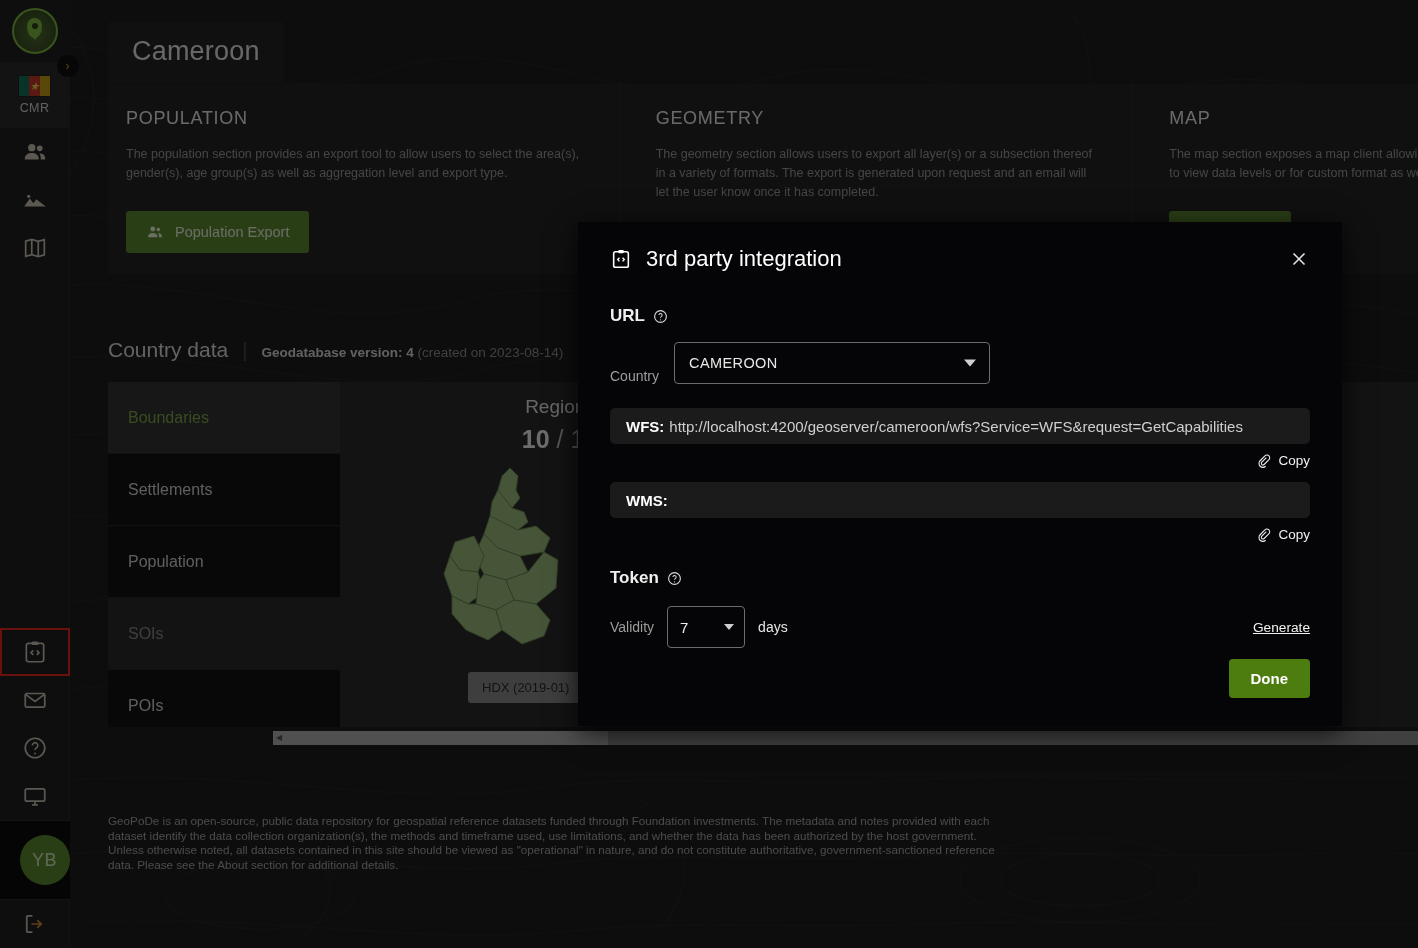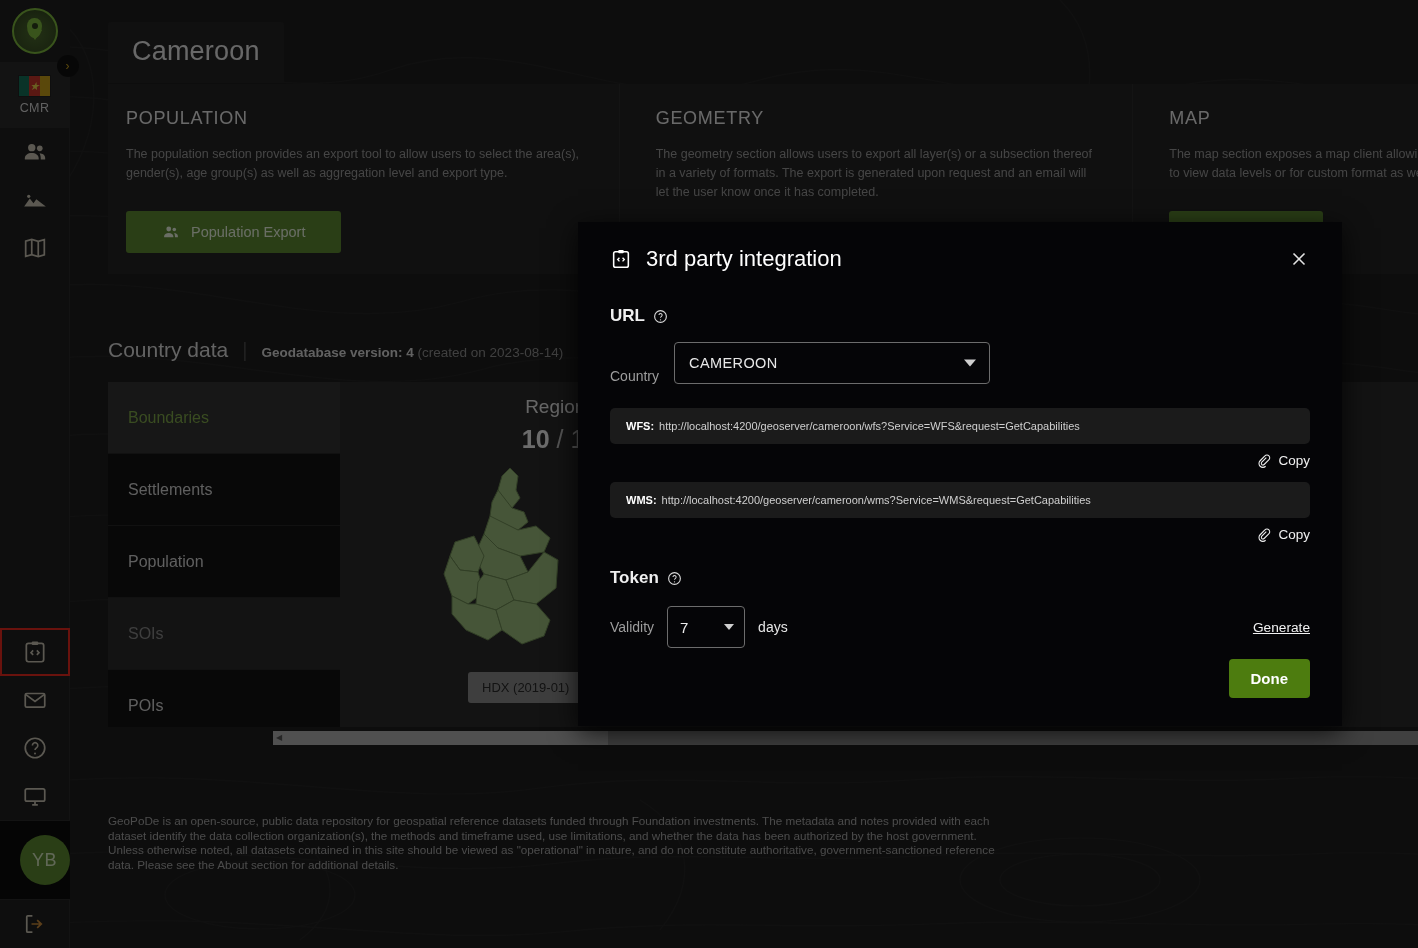--- a/index.html
+++ b/index.html
@@ -114,21 +114,21 @@
   .card-2 { width: 592px; border-left: 1px solid #2e2e2e; padding-left: 36px;}
   .card-3 { width: 430px; border-left: 1px solid #2e2e2e; padding-left: 36px;}
   .card h2 {
     font-size: 18px; font-weight: 400; color: #e9e9e9;
     letter-spacing: .7px; margin-bottom: 16px;
   }
   .card p { font-size: 12.5px; line-height: 19px; color: #9a9a9a; max-width: 545px; }
   .btn-green {
     margin-top: 28px; display: inline-flex; align-items: center; gap: 11px;
     background: #5d8b31; color: #eaf3e0; border: none;
-    padding: 12px 36px; font-size: 14.5px; border-radius: 3px; cursor: pointer;
+    padding: 12px 20px; font-size: 14.5px; border-radius: 3px; cursor: pointer;
     font-family: "Liberation Sans", sans-serif;
   }
   .btn-green svg { display:block; }
 
   
   .cdata-head {
     position: absolute; top: 338px; left: 38px; display: flex; align-items: baseline; gap: 14px;
   }
   .cdata-title { font-size: 21px; color: #dcdcdc; font-weight: 400; }
   .cdata-div { color: #4a4a4a; font-size: 20px; }
@@ -212,21 +212,21 @@
     position: relative;
   }
   .select-box .caret {
     position: absolute; right: 13px; top: 50%; transform: translateY(-50%);
     width: 0; height: 0; border-left: 6px solid transparent; border-right: 6px solid transparent;
     border-top: 7px solid #cfcfcf;
   }
   .url-field {
     margin-top: 24px; background: #1b1b1b; border-radius: 5px;
     height: 36px; display: flex; align-items: center; padding: 12px 16px;
-    font-size: 11px; color: #cfcfcf; white-space: nowrap; overflow: hidden;
+    font-size: 15px; color: #cfcfcf; white-space: nowrap; overflow: hidden;
   }
   .url-field b { color: #ffffff; font-weight: 700; margin-right: 5px; }
   .copy-row { display: flex; justify-content: flex-end; margin-top: 9px; }
   .copy-link {
     display: inline-flex; align-items: center; gap: 7px;
     font-size: 13.5px; color: #f0f0f0; cursor: pointer;
   }
   .copy-link .txt { }
   .row-validity { display: flex; align-items: center; gap: 13px; margin-top: 18px; position: relative; }
   .lbl-validity { font-size: 14px; color: #9d9d9d; }
@@ -521,21 +521,20 @@
       <span class="copy-link">
         <svg width="15" height="15" viewBox="0 0 24 24" fill="none" stroke="#f0f0f0" stroke-width="1.7">
           <path d="M16.5 7.5l-7.2 7.2a2.6 2.6 0 103.7 3.7l7.4-7.4a4.4 4.4 0 10-6.2-6.2l-7.6 7.6a6.2 6.2 0 108.8 8.8"></path>
         </svg>
         <span class="txt">Copy</span>
       </span>
     </div>
 
     <div class="url-field" style="margin-top:14px">
       <b>WMS:</b>
-      <span>http://localhost:4200/geoserver/cameroon/wms?Service=WMS&amp;request=GetCapabilities</span>
     </div>
 
     <div class="copy-row">
       <span class="copy-link">
         <svg width="15" height="15" viewBox="0 0 24 24" fill="none" stroke="#f0f0f0" stroke-width="1.7">
           <path d="M16.5 7.5l-7.2 7.2a2.6 2.6 0 103.7 3.7l7.4-7.4a4.4 4.4 0 10-6.2-6.2l-7.6 7.6a6.2 6.2 0 108.8 8.8"></path>
         </svg>
         <span class="txt">Copy</span>
       </span>
     </div>

